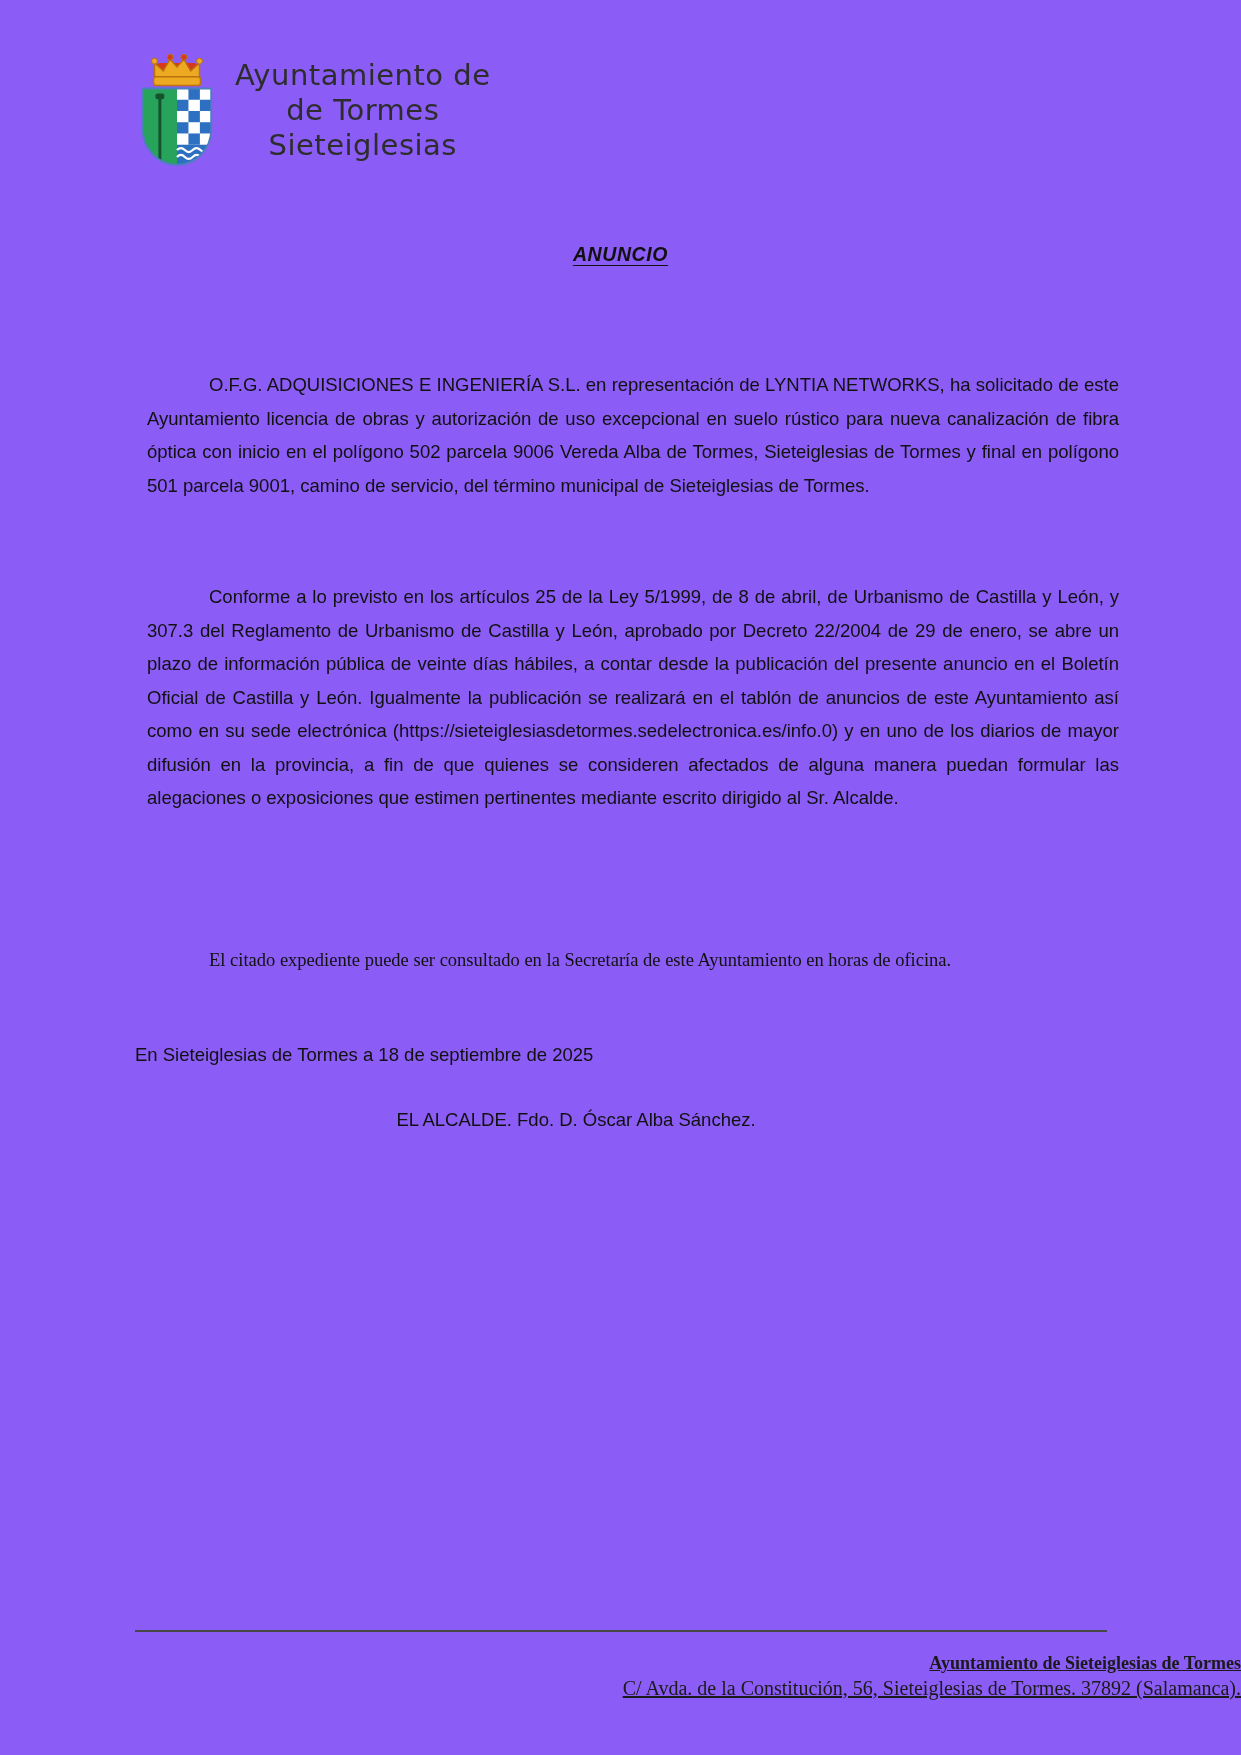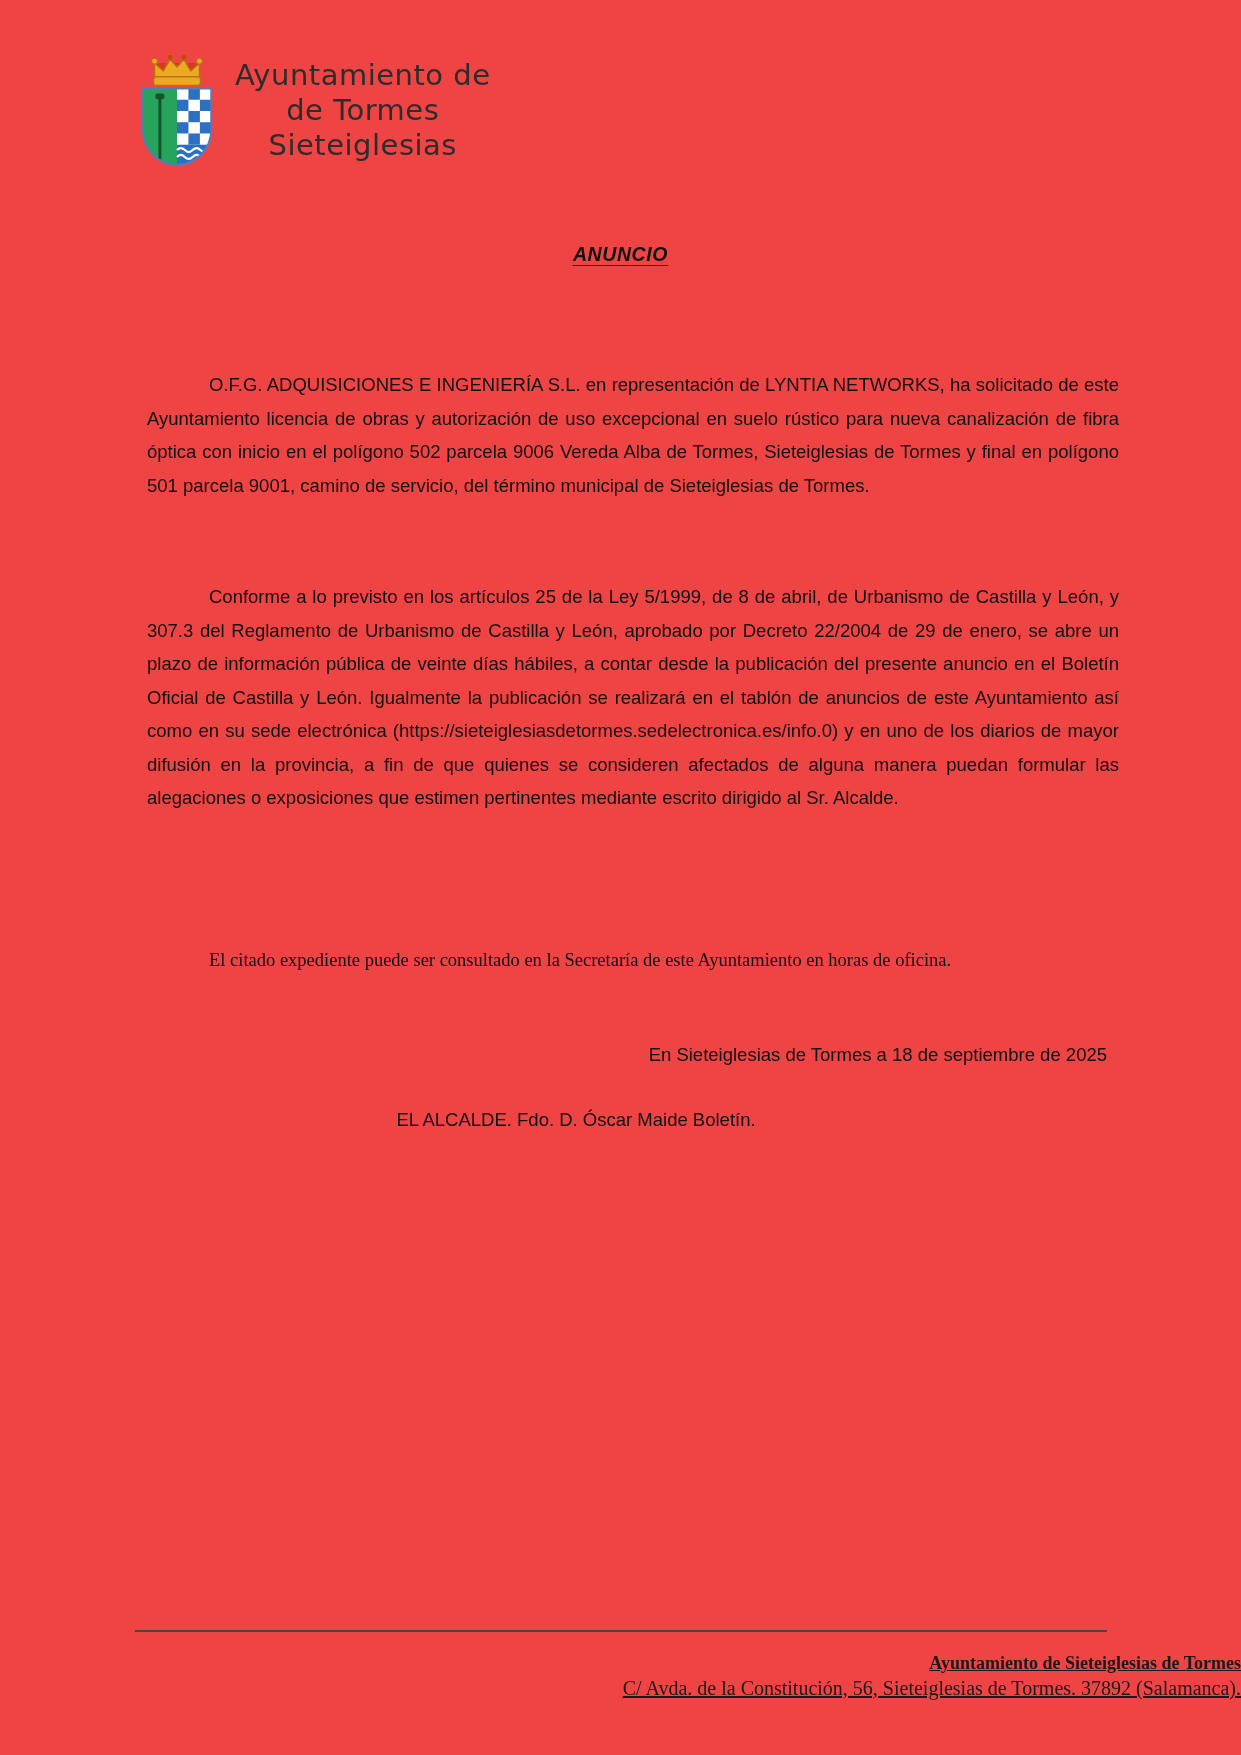--- a/index.html
+++ b/index.html
@@ -1,19 +1,19 @@
 <!DOCTYPE html>
 <html><head>
 <meta charset="utf-8">
 <style>
   html,body{margin:0;padding:0;background:#888;}
   .page{
     position:relative;
     width:1241px;height:1755px;
-    background:#ef4444;
+    background:#8b5cf6;
     margin:0 auto;
     font-family:"Liberation Sans", sans-serif;
     color:#111;
     overflow:hidden;
   }
 
   
   .logo{
     position:absolute;left:133px;top:50px;
     display:flex;align-items:flex-start;gap:14px;
@@ -47,21 +47,21 @@
     text-align:justify;
     text-indent:62px;
     margin:12px;
   }
   .p1{top:356px;}
   .p2{top:568px;}
   .p3{top:932px;font-family:Liberation Serif, serif;}
   .date-line{
     position:absolute;left:135px;width:972px;
     font-size:18.5px;line-height:33.5px;
-    text-align:right;margin:0;
+    text-align:left;margin:0;
   }
   .signature{
     position:absolute;left:90px;width:972px;
     font-size:18.5px;line-height:33.5px;
     text-align:center;margin:0;
   }
 
   
   .footer-rule{
     position:absolute;left:135px;top:1630px;width:972px;
@@ -130,21 +130,21 @@
     </div>
   </div>
 
   <div class="doc-title">ANUNCIO</div>
 
   <p class="body-par p1">O.F.G. ADQUISICIONES E INGENIERÍA S.L. en representación de LYNTIA NETWORKS, ha solicitado de este Ayuntamiento licencia de obras y autorización de uso excepcional en suelo rústico para nueva canalización de fibra óptica con inicio en el polígono 502 parcela 9006 Vereda Alba de Tormes, Sieteiglesias de Tormes y final en polígono 501 parcela 9001, camino de servicio, del término municipal de Sieteiglesias de Tormes.</p>
   <p class="body-par p2">Conforme a lo previsto en los artículos 25 de la Ley 5/1999, de 8 de abril, de Urbanismo de Castilla y León, y 307.3 del Reglamento de Urbanismo de Castilla y León, aprobado por Decreto 22/2004 de 29 de enero, se abre un plazo de información pública de veinte días hábiles, a contar desde la publicación del presente anuncio en el Boletín Oficial de Castilla y León. Igualmente la publicación se realizará en el tablón de anuncios de este Ayuntamiento así como en su sede electrónica (https://sieteiglesiasdetormes.sedelectronica.es/info.0)  y en uno de los diarios de mayor difusión en la provincia, a fin de que quienes se consideren afectados de alguna manera puedan formular las alegaciones o exposiciones que estimen pertinentes mediante escrito dirigido al Sr. Alcalde.</p>
   <p class="body-par p3">El citado expediente puede ser consultado en la Secretaría de este Ayuntamiento en horas de oficina.</p>
 
   <p class="date-line" style="top:1038px;">En Sieteiglesias de Tormes a 18 de septiembre de 2025</p>
-  <p class="signature" style="top:1103px;">EL ALCALDE. Fdo. D. Óscar Maide Boletín.</p>
+  <p class="signature" style="top:1103px;">EL ALCALDE. Fdo. D. Óscar Alba Sánchez.</p>
 
   <hr class="footer-rule">
   <div class="footer-text">
     <div class="footer-org">Ayuntamiento de Sieteiglesias de Tormes</div>
     <div class="footer-address">C/ Avda. de la Constitución, 56, Sieteiglesias de Tormes. 37892 (Salamanca).</div>
   </div>
 
 </div>
 
 </body></html>

